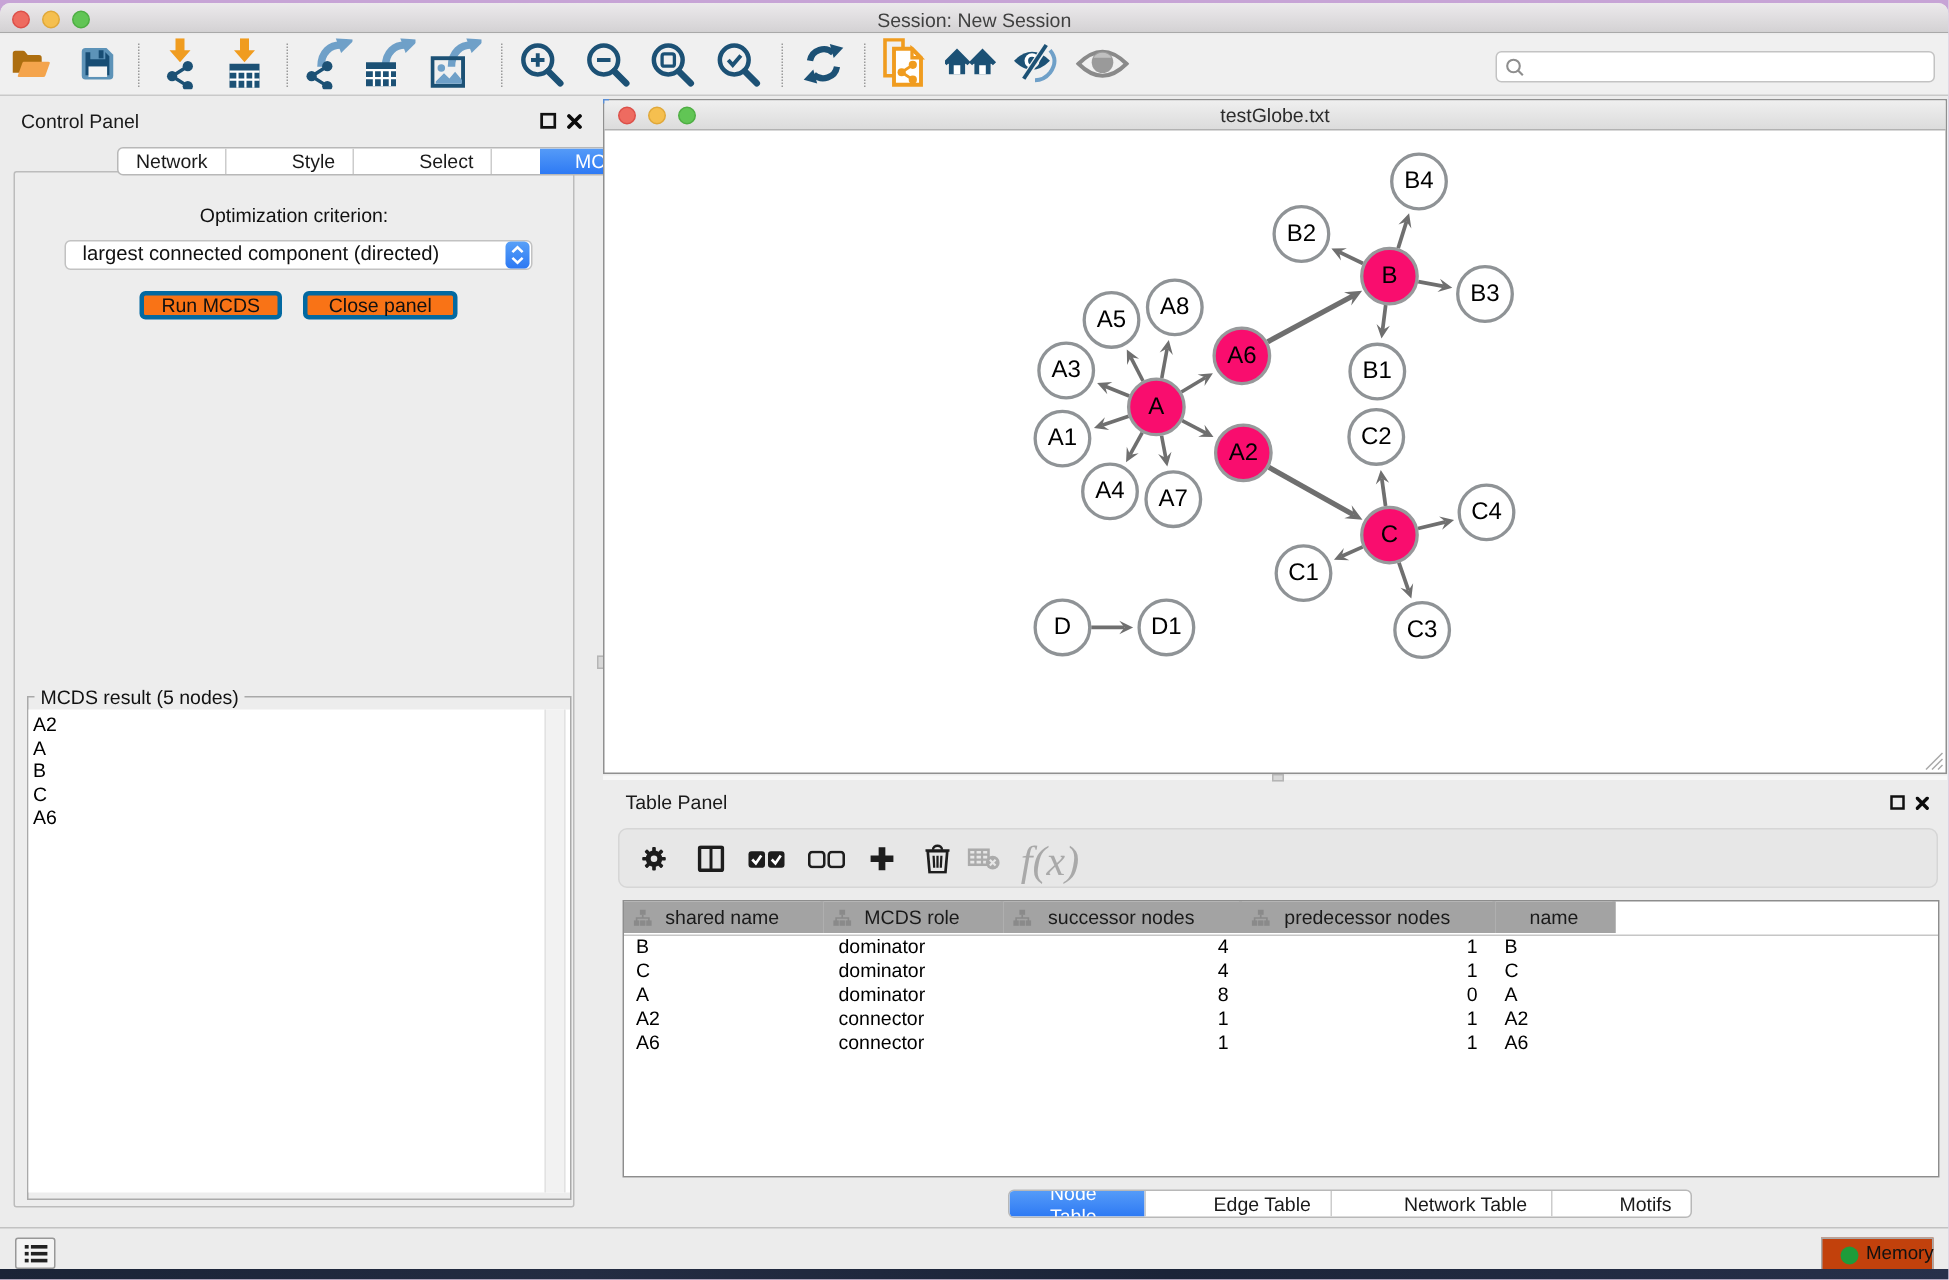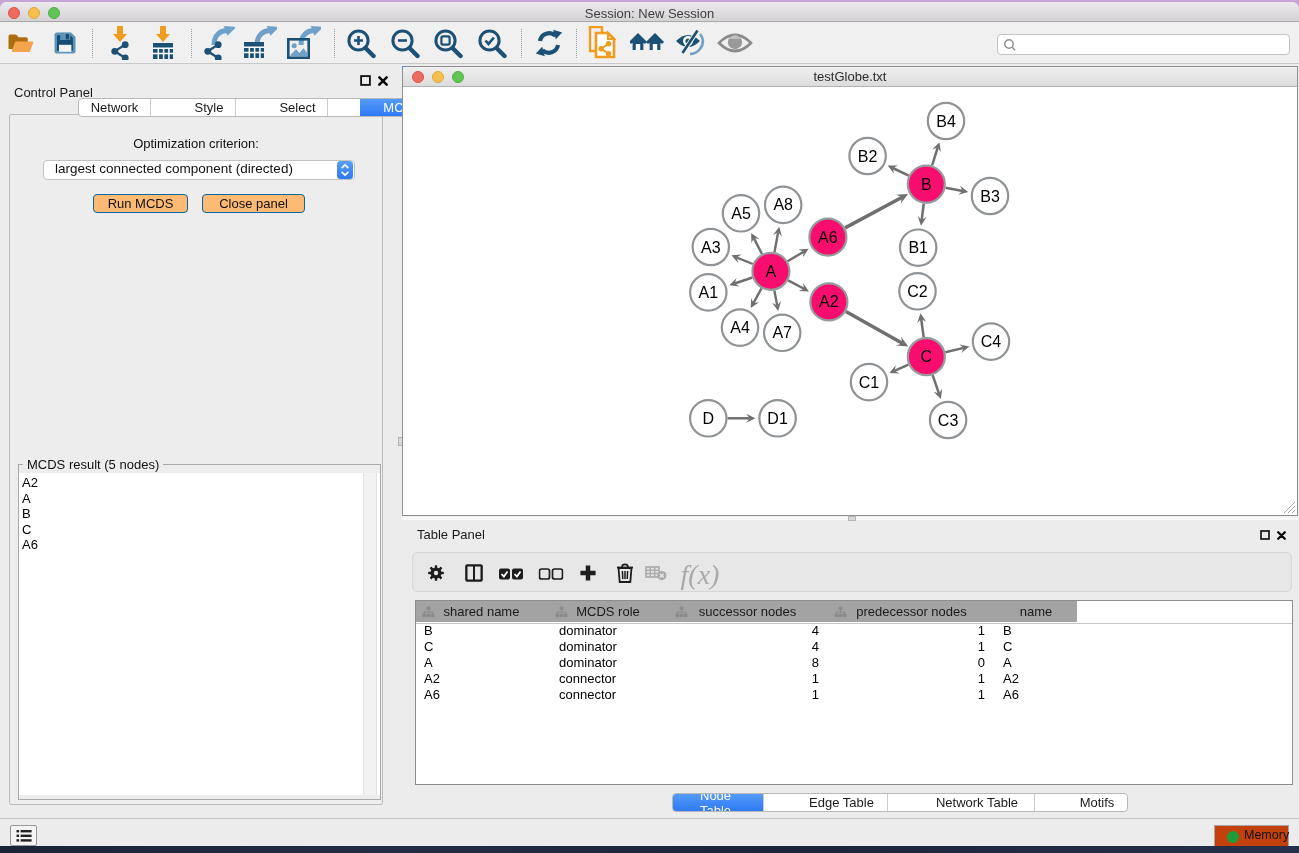--- a/index.html
+++ b/index.html
@@ -21,21 +21,21 @@
   background:#ffffff; border:1px solid #c3c3c3; border-radius:4px; }
 .panelhdr { font-size:13px; color:#1a1a1a; }
 .seg { position:absolute; display:flex; height:19px; font-size:13px;
   border:1px solid #b8b8b8; border-radius:4px; background:#ffffff; overflow:hidden;gap:32px; }
 .seg div { display:flex; align-items:center; justify-content:center; height:100%;
   color:#1a1a1a; border-right:1px solid #cccccc; }
 .seg div:last-child { border-right:none; }
 .seg div.sel { background:linear-gradient(#559bf8,#2e7af4); color:#ffffff;padding-left:27px; }
 .cpbody { position:absolute; left:9px; top:112px; width:374px; height:691px;
   background:#ededed; border:1px solid #bcbcbc; border-radius:2px; }
-.btn { position:absolute; background:#fdba74; border:1px solid #0369a1; border-radius:4px;
+.btn { position:absolute; background:#f97316; border:3px solid #0369a1; border-radius:4px;
   font-size:13px; color:#111; display:flex; align-items:center; justify-content:center;text-align:center; }
 .innerwin { position:absolute; left:402px; top:64px; width:896px; height:450px;
   background:#ffffff; border:1px solid #909090; }
 .iwtitle { position:absolute; left:0; top:0; width:100%; height:20px;
   background:linear-gradient(#efefef,#dcdcdc); border-bottom:1px solid #b2b2b2;text-decoration:underline; }
 .tp-toolbar { position:absolute; left:412px; top:550px; width:880px; height:40px;
   background:#e7e7e7; border:1px solid #d6d6d6; border-radius:6px; }
 .tptbi { position:absolute; top:22px; transform:translate(-50%,-50%); }
 .tablebox { position:absolute; left:415px; top:598px; width:878px; height:185px;
   background:#ffffff; border:1px solid #8d8d8d; }
@@ -200,21 +200,21 @@
 <div class="tbsep" style="left:521px"></div>
 <div class="tbsep" style="left:576px"></div>
 <div class="searchbox">
         <svg width="14" height="14" viewBox="0 0 14 14" style="position:absolute;left:5px;top:3px">
 <circle cx="6" cy="6" r="4.2" fill="none" stroke="#8e8e8e" stroke-width="1.4"></circle>
 <path d="M9.2 9.2 l3 3" stroke="#8e8e8e" stroke-width="1.4"></path>
         </svg>
       </div>
 </div>
 
-<div class="abs panelhdr" style="left:14px;top:83px">Control Panel</div>
+<div class="abs panelhdr" style="left:14px;top:71px">Control Panel</div>
 <svg class="abs" width="11" height="11" style="left:359.5px;top:73px" viewBox="0 0 12 12">
  <rect x="1.2" y="1.2" width="9.6" height="9.6" fill="none" stroke="#111" stroke-width="2"></rect>
     </svg>
 <svg class="abs" width="10" height="10" style="left:377.5px;top:74px" viewBox="0 0 12 12">
  <path d="M1.6 1.6 L10.4 10.4 M10.4 1.6 L1.6 10.4" stroke="#0b0b0b" stroke-width="3" stroke-linecap="round"></path>
     </svg>
 <div class="cpbody"></div>
 <div class="seg" style="left:78px;top:96px">
   <div style="width:72px">Network</div>
       <div style="width:53px">Style</div>

